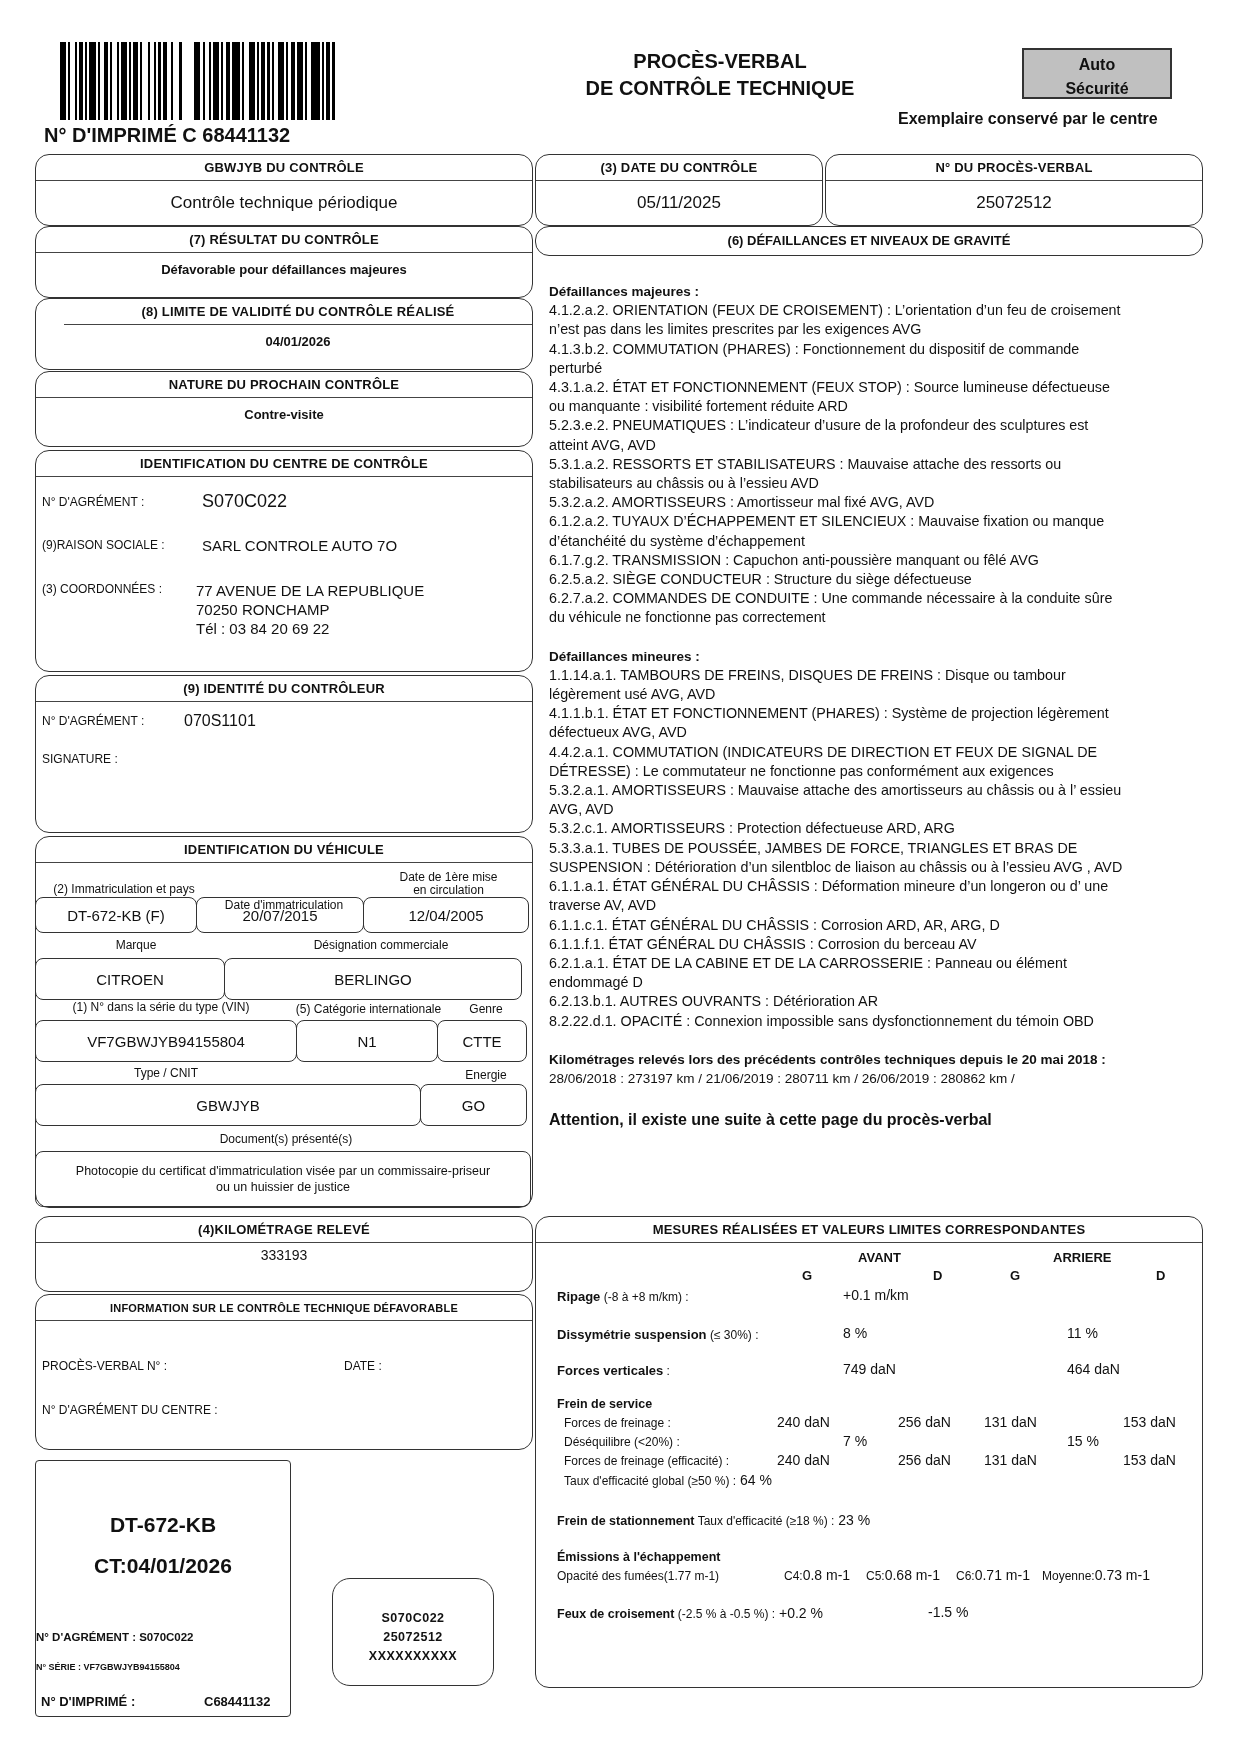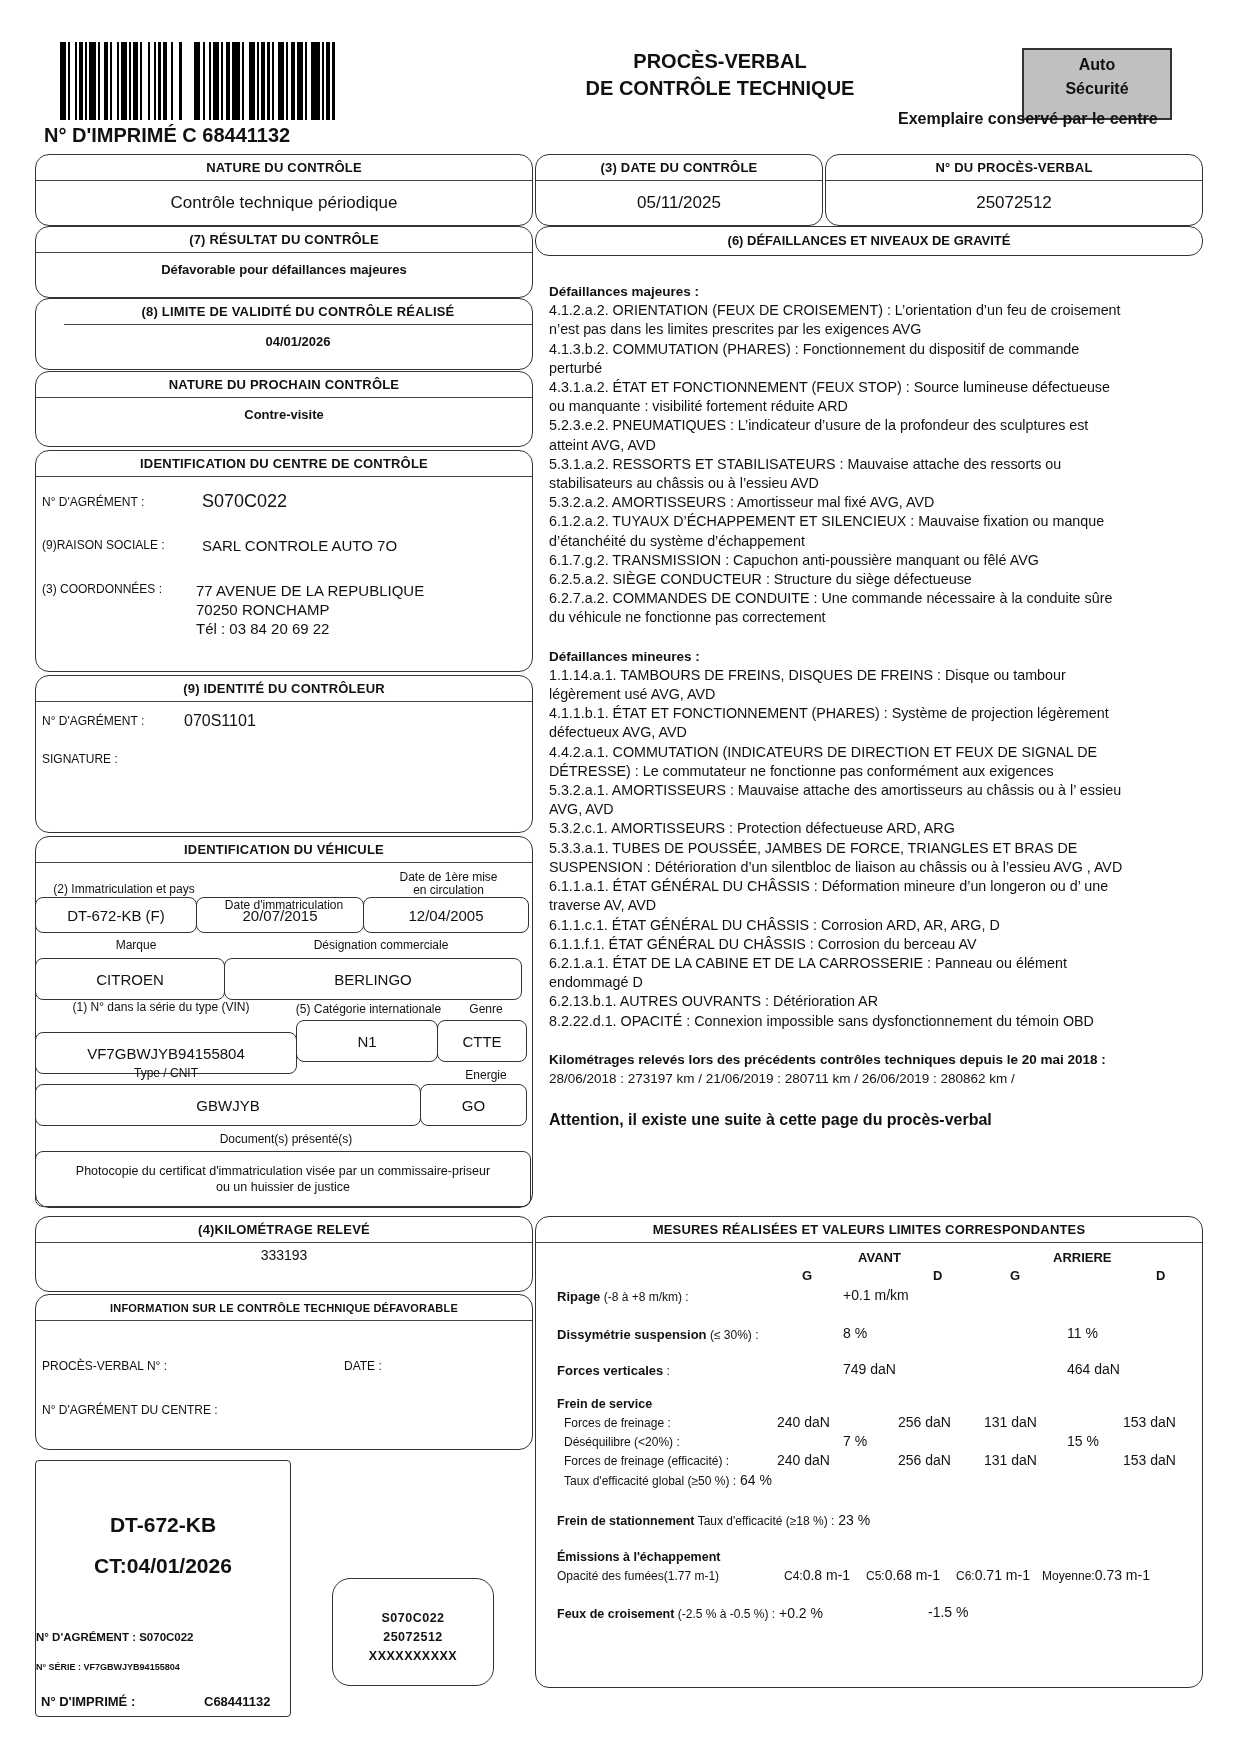--- a/index.html
+++ b/index.html
@@ -109,28 +109,28 @@
     <span style="width: 2.1px; background: rgb(255, 255, 255);"></span>
     <span style="width: 2.1px; background: rgb(0, 0, 0);"></span>
   </div>
 <div class="abs bold" style="left:44px;top:124px;font-size:20px;">N° D'IMPRIMÉ C 68441132</div>
 
 <div class="abs center bold" style="left:560px;top:48px;width:320px;font-size:20px;line-height:27px;">
   <div>PROCÈS-VERBAL</div>
   <div>DE CONTRÔLE TECHNIQUE</div>
 </div>
 
-<div class="abs center bold" style="left:1022px;top:48px;width:150px;height:72px;border:2px solid #333;background:#c0c0c0;font-size:16px;line-height:24px;padding-top:3px;">
+<div class="abs center bold" style="left:1022px;top:48px;width:150px;height:51px;border:2px solid #333;background:#c0c0c0;font-size:16px;line-height:24px;padding-top:3px;">
   <div>Auto</div>
   <div>Sécurité</div>
 </div>
 <div class="abs bold" style="left:898px;top:110px;font-size:16px;">Exemplaire conservé par le centre</div>
 
 <div class="box" style="left:35px;top:154px;width:498px;height:72px;">
-  <div class="hd">NATURE DU CONTRÔLE</div>
+  <div class="hd">GBWJYB DU CONTRÔLE</div>
   <div class="center" style="font-size:17px;line-height:44px;">Contrôle technique périodique</div>
 </div>
 <div class="box" style="left:535px;top:154px;width:288px;height:72px;">
   <div class="hd">(3) DATE DU CONTRÔLE</div>
   <div class="center" style="font-size:17px;line-height:44px;">05/11/2025</div>
 </div>
 <div class="box" style="left:825px;top:154px;width:378px;height:72px;">
   <div class="hd">N° DU PROCÈS-VERBAL</div>
   <div class="center" style="font-size:17px;line-height:44px;">25072512</div>
 </div>
@@ -183,21 +183,21 @@
   <div class="sub" style="left:327px;top:60px;width:166px;height:36px;">12/04/2005</div>
 
   <div class="sublbl" style="left:30px;top:102px;width:140px;">Marque</div>
   <div class="sublbl" style="left:220px;top:102px;width:250px;">Désignation commerciale</div>
   <div class="sub" style="left:-1px;top:121px;width:190px;height:42px;">CITROEN</div>
   <div class="sub" style="left:188px;top:121px;width:298px;height:42px;">BERLINGO</div>
 
   <div class="sublbl" style="left:20px;top:164px;width:210px;">(1) N° dans la série du type (VIN)</div>
   <div class="sublbl" style="left:250px;top:166px;width:165px;">(5) Catégorie internationale</div>
   <div class="sublbl" style="left:415px;top:166px;width:70px;">Genre</div>
-  <div class="sub" style="left:-1px;top:183px;width:262px;height:42px;margin-top:12px;">VF7GBWJYB94155804</div>
+  <div class="sub" style="left:-1px;top:183px;width:262px;height:42px;">VF7GBWJYB94155804</div>
   <div class="sub" style="left:260px;top:183px;width:142px;height:42px;">N1</div>
   <div class="sub" style="left:401px;top:183px;width:90px;height:42px;">CTTE</div>
 
   <div class="sublbl" style="left:60px;top:230px;width:140px;">Type / CNIT</div>
   <div class="sublbl" style="left:410px;top:232px;width:80px;">Energie</div>
   <div class="sub" style="left:-1px;top:247px;width:386px;height:42px;">GBWJYB</div>
   <div class="sub" style="left:384px;top:247px;width:107px;height:42px;">GO</div>
 
   <div class="sublbl" style="left:130px;top:296px;width:240px;">Document(s) présenté(s)</div>
   <div class="sub" style="left:-1px;top:314px;width:496px;height:56px;font-size:12.5px;flex-direction:column;line-height:16px;">

